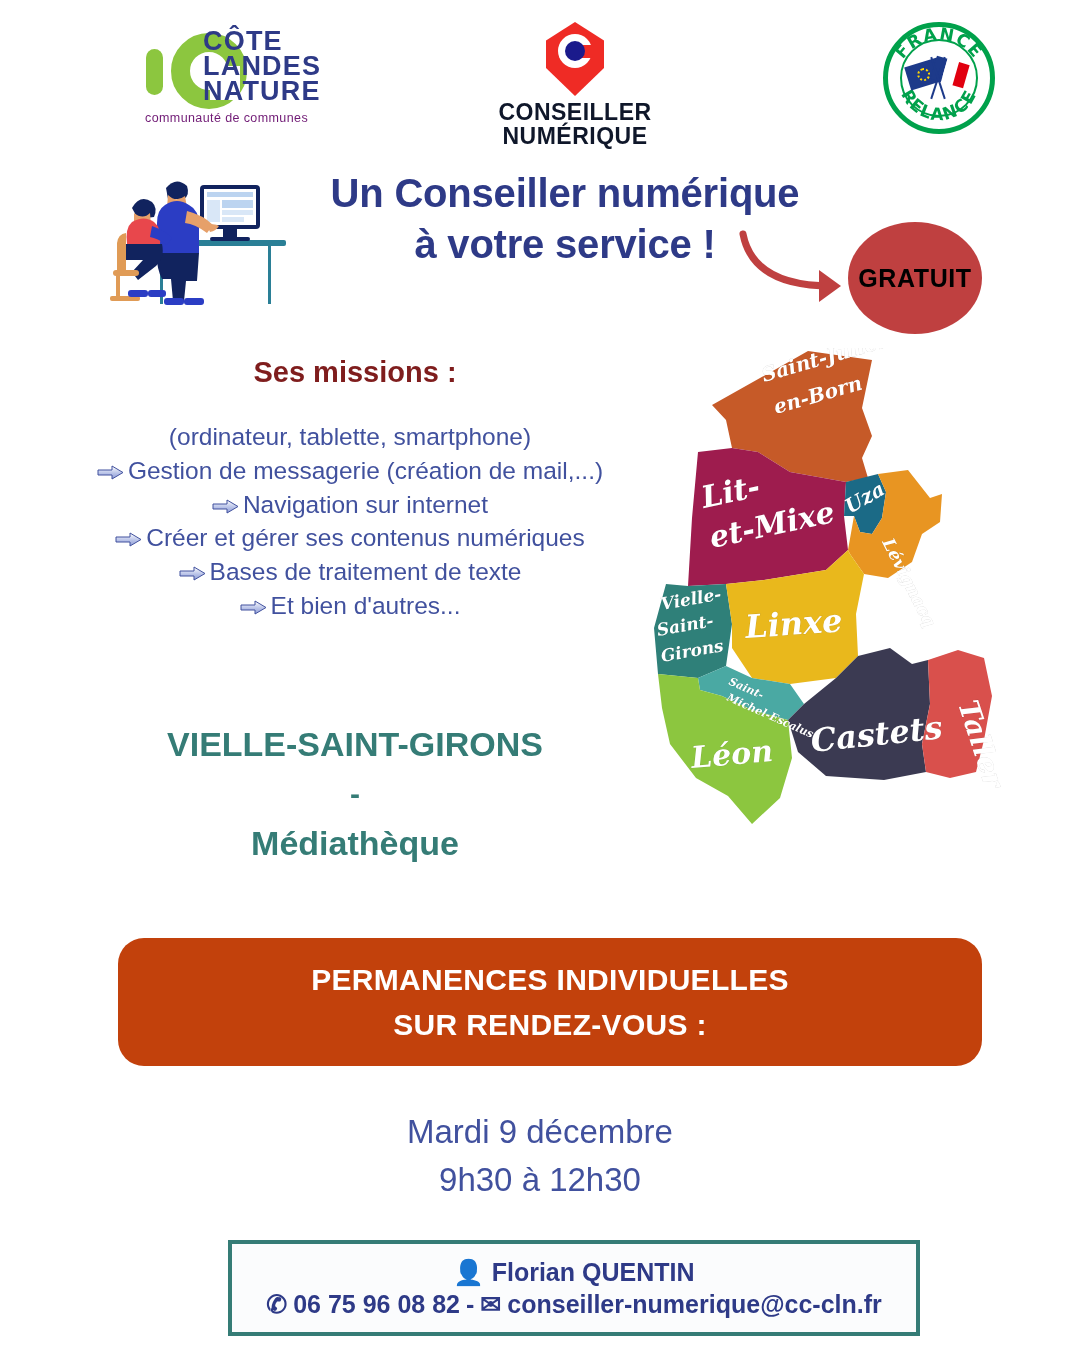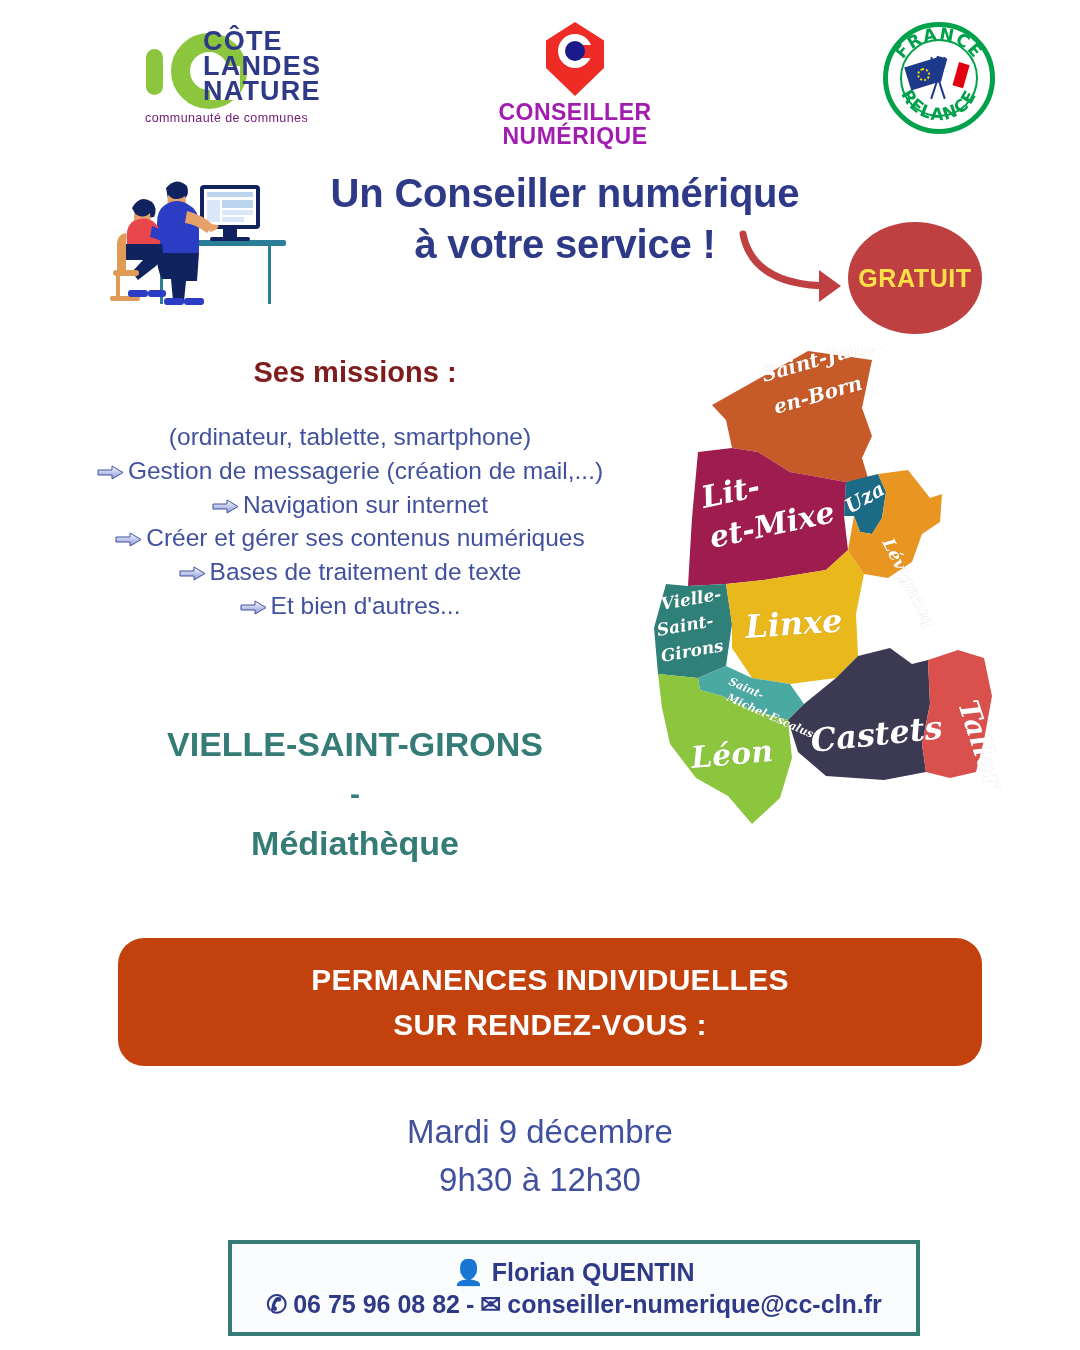--- a/index.html
+++ b/index.html
@@ -27,21 +27,21 @@
 
   .logo-cn{position:absolute;left:470px;top:22px;width:210px;height:118px;text-align:center;}
   .cn-pin{position:relative;margin:0 auto;width:58px;height:74px;}
   .cn-pin-shape{position:absolute;left:0;top:0;width:58px;height:58px;background:#ef2b25;
      border-radius:10px 10px 10px 10px;
      clip-path:polygon(50% 0%,100% 25%,100% 62%,50% 100%,0% 62%,0% 25%);height:74px;}
   .cn-c{position:absolute;left:12px;top:12px;width:34px;height:34px;border-radius:50%;
      background:#ffffff;}
   .cn-c:after{content:"";position:absolute;right:-3px;top:11px;width:16px;height:13px;background:#ef2b25;}
   .cn-dot{position:absolute;left:19px;top:19px;width:20px;height:20px;border-radius:50%;background:#1a1a8c;}
-  .cn-text{margin-top:4px;font-weight:bold;font-size:23px;line-height:1.05;color:#a21caf;letter-spacing:.5px;}
+  .cn-text{margin-top:4px;font-weight:bold;font-size:23px;line-height:1.05;color:#0f172a;letter-spacing:.5px;}
 
   .logo-fr{position:absolute;left:883px;top:22px;width:112px;height:112px;}
   .fr-circle{position:absolute;inset:0;border-radius:50%;border:5px solid #00a14b;box-sizing:border-box;background:#fff;}
   .fr-inner{position:absolute;left:17px;top:17px;right:17px;bottom:17px;border-radius:50%;border:2px solid #00a14b;}
   .fr-svg{position:absolute;inset:0;}
   .fr-flags{position:absolute;left:24px;top:34px;width:64px;height:44px;}
   .flag{position:absolute;width:34px;height:24px;}
   .flag-eu{left:0;top:6px;background:#1d3a8a;transform:rotate(-17deg);}
   .flag-eu:after{content:"";position:absolute;left:10px;top:6px;width:13px;height:13px;border-radius:50%;
      border:2px dotted #ffd700;box-sizing:border-box;}
@@ -50,21 +50,21 @@
   .flag-fr i:nth-child(1){background:#1d3a8a;}
   .flag-fr i:nth-child(2){background:#ffffff;}
   .flag-fr i:nth-child(3){background:#e1000f;}
   .flag-pole{position:absolute;background:#1d3a8a;width:2px;height:44px;left:30px;top:0;}
 
   
   .hero-illus{position:absolute;left:108px;top:162px;width:190px;height:150px;}
   .headline{position:absolute;left:300px;top:168px;width:530px;text-align:center;
      font-weight:bold;font-size:40px;line-height:1.28;color:#2e3a87;letter-spacing:-.2px;}
   .gratuit{position:absolute;left:848px;top:222px;width:134px;height:112px;border-radius:50%;
-     background:#bf4040;color:#fde047;display:flex;align-items:center;justify-content:center;
+     background:#bf4040;color:#000000;display:flex;align-items:center;justify-content:center;
      font-weight:bold;font-size:25px;letter-spacing:.6px;}
   .arrow-svg{position:absolute;left:735px;top:228px;width:135px;height:85px;}
 
   
   .missions-title{position:absolute;left:60px;top:356px;width:590px;text-align:center;
      font-weight:bold;font-size:29px;color:#7f1d1d;}
   .missions-list{position:absolute;left:45px;top:420px;width:610px;text-align:center;}
   .mission-line{font-size:24.5px;line-height:1.38;color:#41519e;white-space:nowrap;}
   .m-arrow{display:inline-block;width:27px;height:15px;vertical-align:-1px;margin-right:4px;}
 

